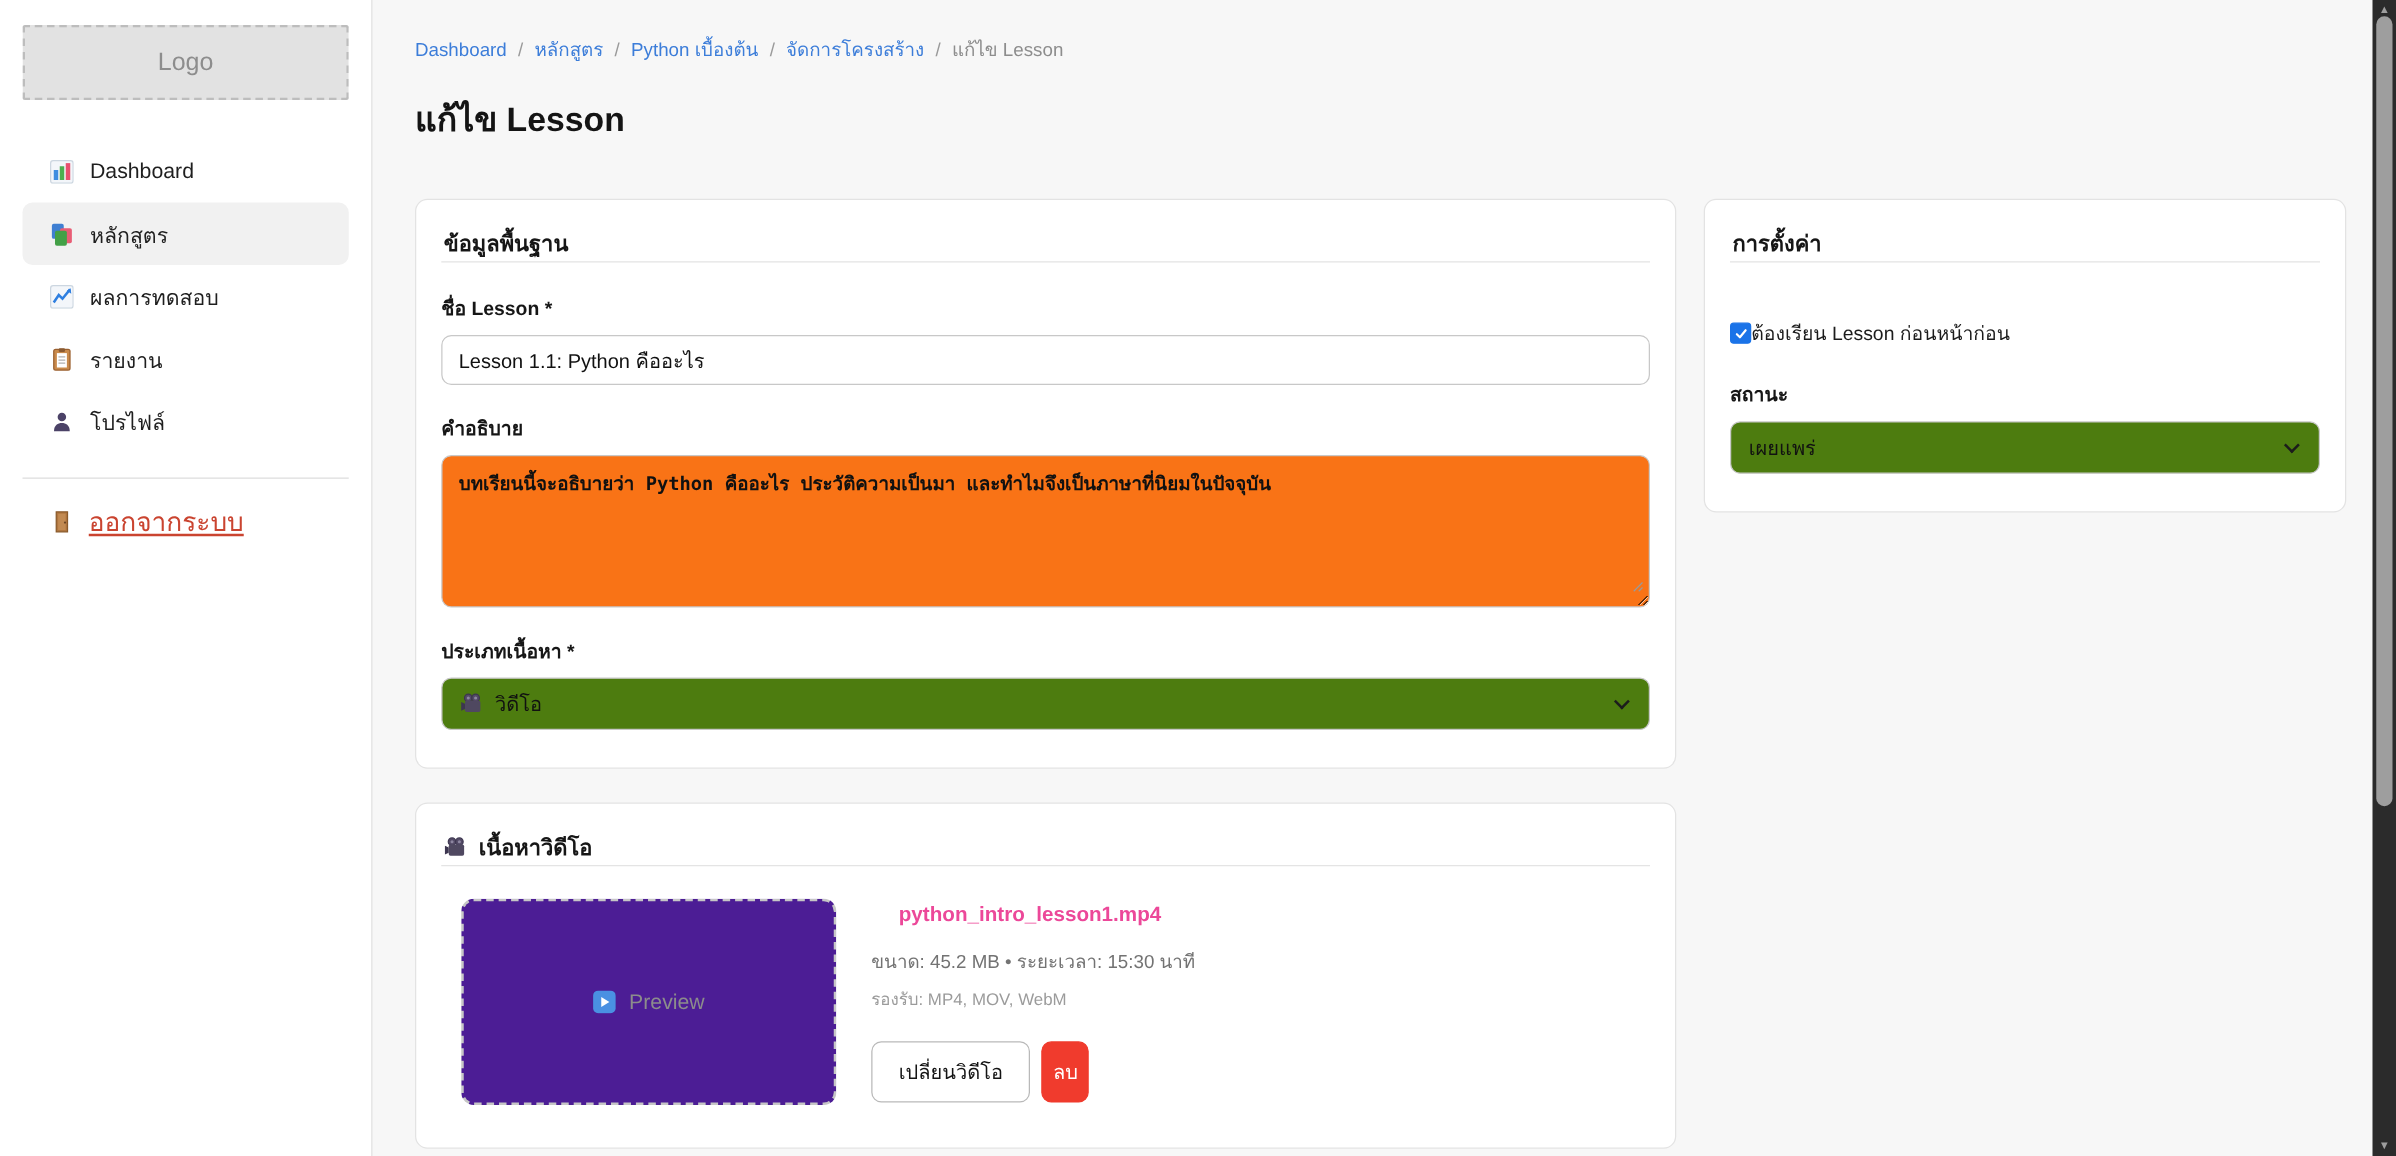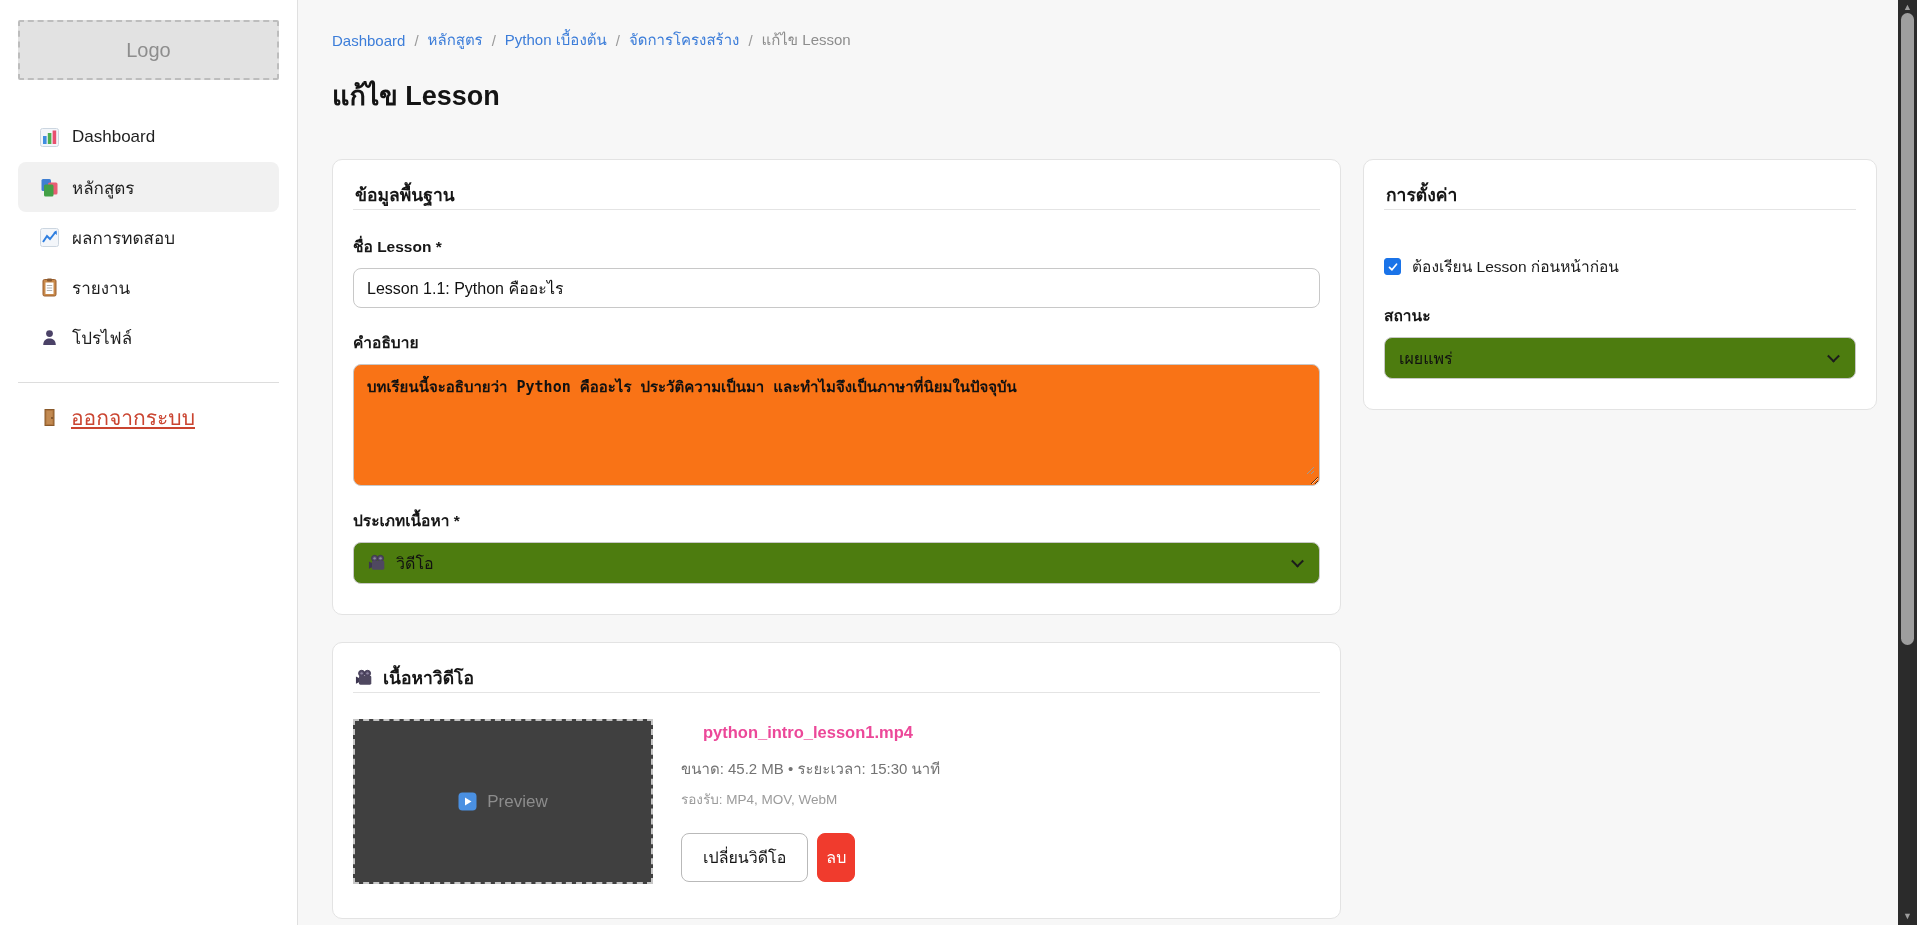--- a/index.html
+++ b/index.html
@@ -73,36 +73,36 @@
     position:relative; width:100%; height:42px; border:1px solid #c8c8c8; border-radius:8px;
     background:#4d7c0f; display:flex; align-items:center; gap:9px; padding:0 14px;
     font-size:16px; color:#111; cursor:pointer;
   }
   .chevron {
     position:absolute; right:17px; top:50%; width:9px; height:9px;
     border-right:2px solid #1c1c1c; border-bottom:2px solid #1c1c1c;
     transform:translateY(-70%) rotate(45deg);
   }
   
-  .checkbox-row { display:flex; align-items:center; gap:11px; margin:20px 0 24px;text-align:right; }
+  .checkbox-row { display:flex; align-items:center; margin:20px 0 24px;text-align:right; }
   .checkbox {
     width:17px; height:17px; border-radius:3px; border:1.5px solid #7a7a7a;
     background:#fff; display:inline-flex; align-items:center; justify-content:center; cursor:pointer;
   }
   .checkbox.checked { background:#1a73e8; border-color:#1a73e8; }
   .checkbox svg { display:none; }
   .checkbox.checked svg { display:block; }
   .checkbox-label { font-size:15.5px; color:#1c1c1c; }
   
   .video-body { display:flex; gap:28px; padding:26px 20px 34px; }
   .preview-box {
-    width:300px; min-width:300px; height:165px; background:#404040;
-    border:2px dashed #c6c6c6; border-radius:0;
+    width:300px; min-width:300px; height:165px; background:#4c1d95;
+    border:2px dashed #c6c6c6; border-radius:10px;
     display:flex; align-items:center; justify-content:center; gap:10px;
-    color:#8c8c8c; font-size:17px;
+    color:#8c8c8c; font-size:17px;margin-left:16px;
   }
   .video-info { padding-top:4px; }
   .video-filename { font-size:16.5px; font-weight:bold; color:#ec4899;margin-left:22px; }
   .video-meta { font-size:15px; color:#737373; margin-top:15px; }
   .video-supported { font-size:13.5px; color:#9b9b9b; margin-top:7px; }
   .video-actions { display:flex; gap:9px; margin-top:23px; }
   .btn { font-size:16px; border-radius:8px; cursor:pointer; font-family:inherit; }
   .btn-outline { background:#fff; border:1px solid #b9b9b9; color:#141414; padding:11px 21px; }
   .btn-danger { background:#f03b2d; border:1px solid #f03b2d; color:#fff; padding:11px 8px; }
   

